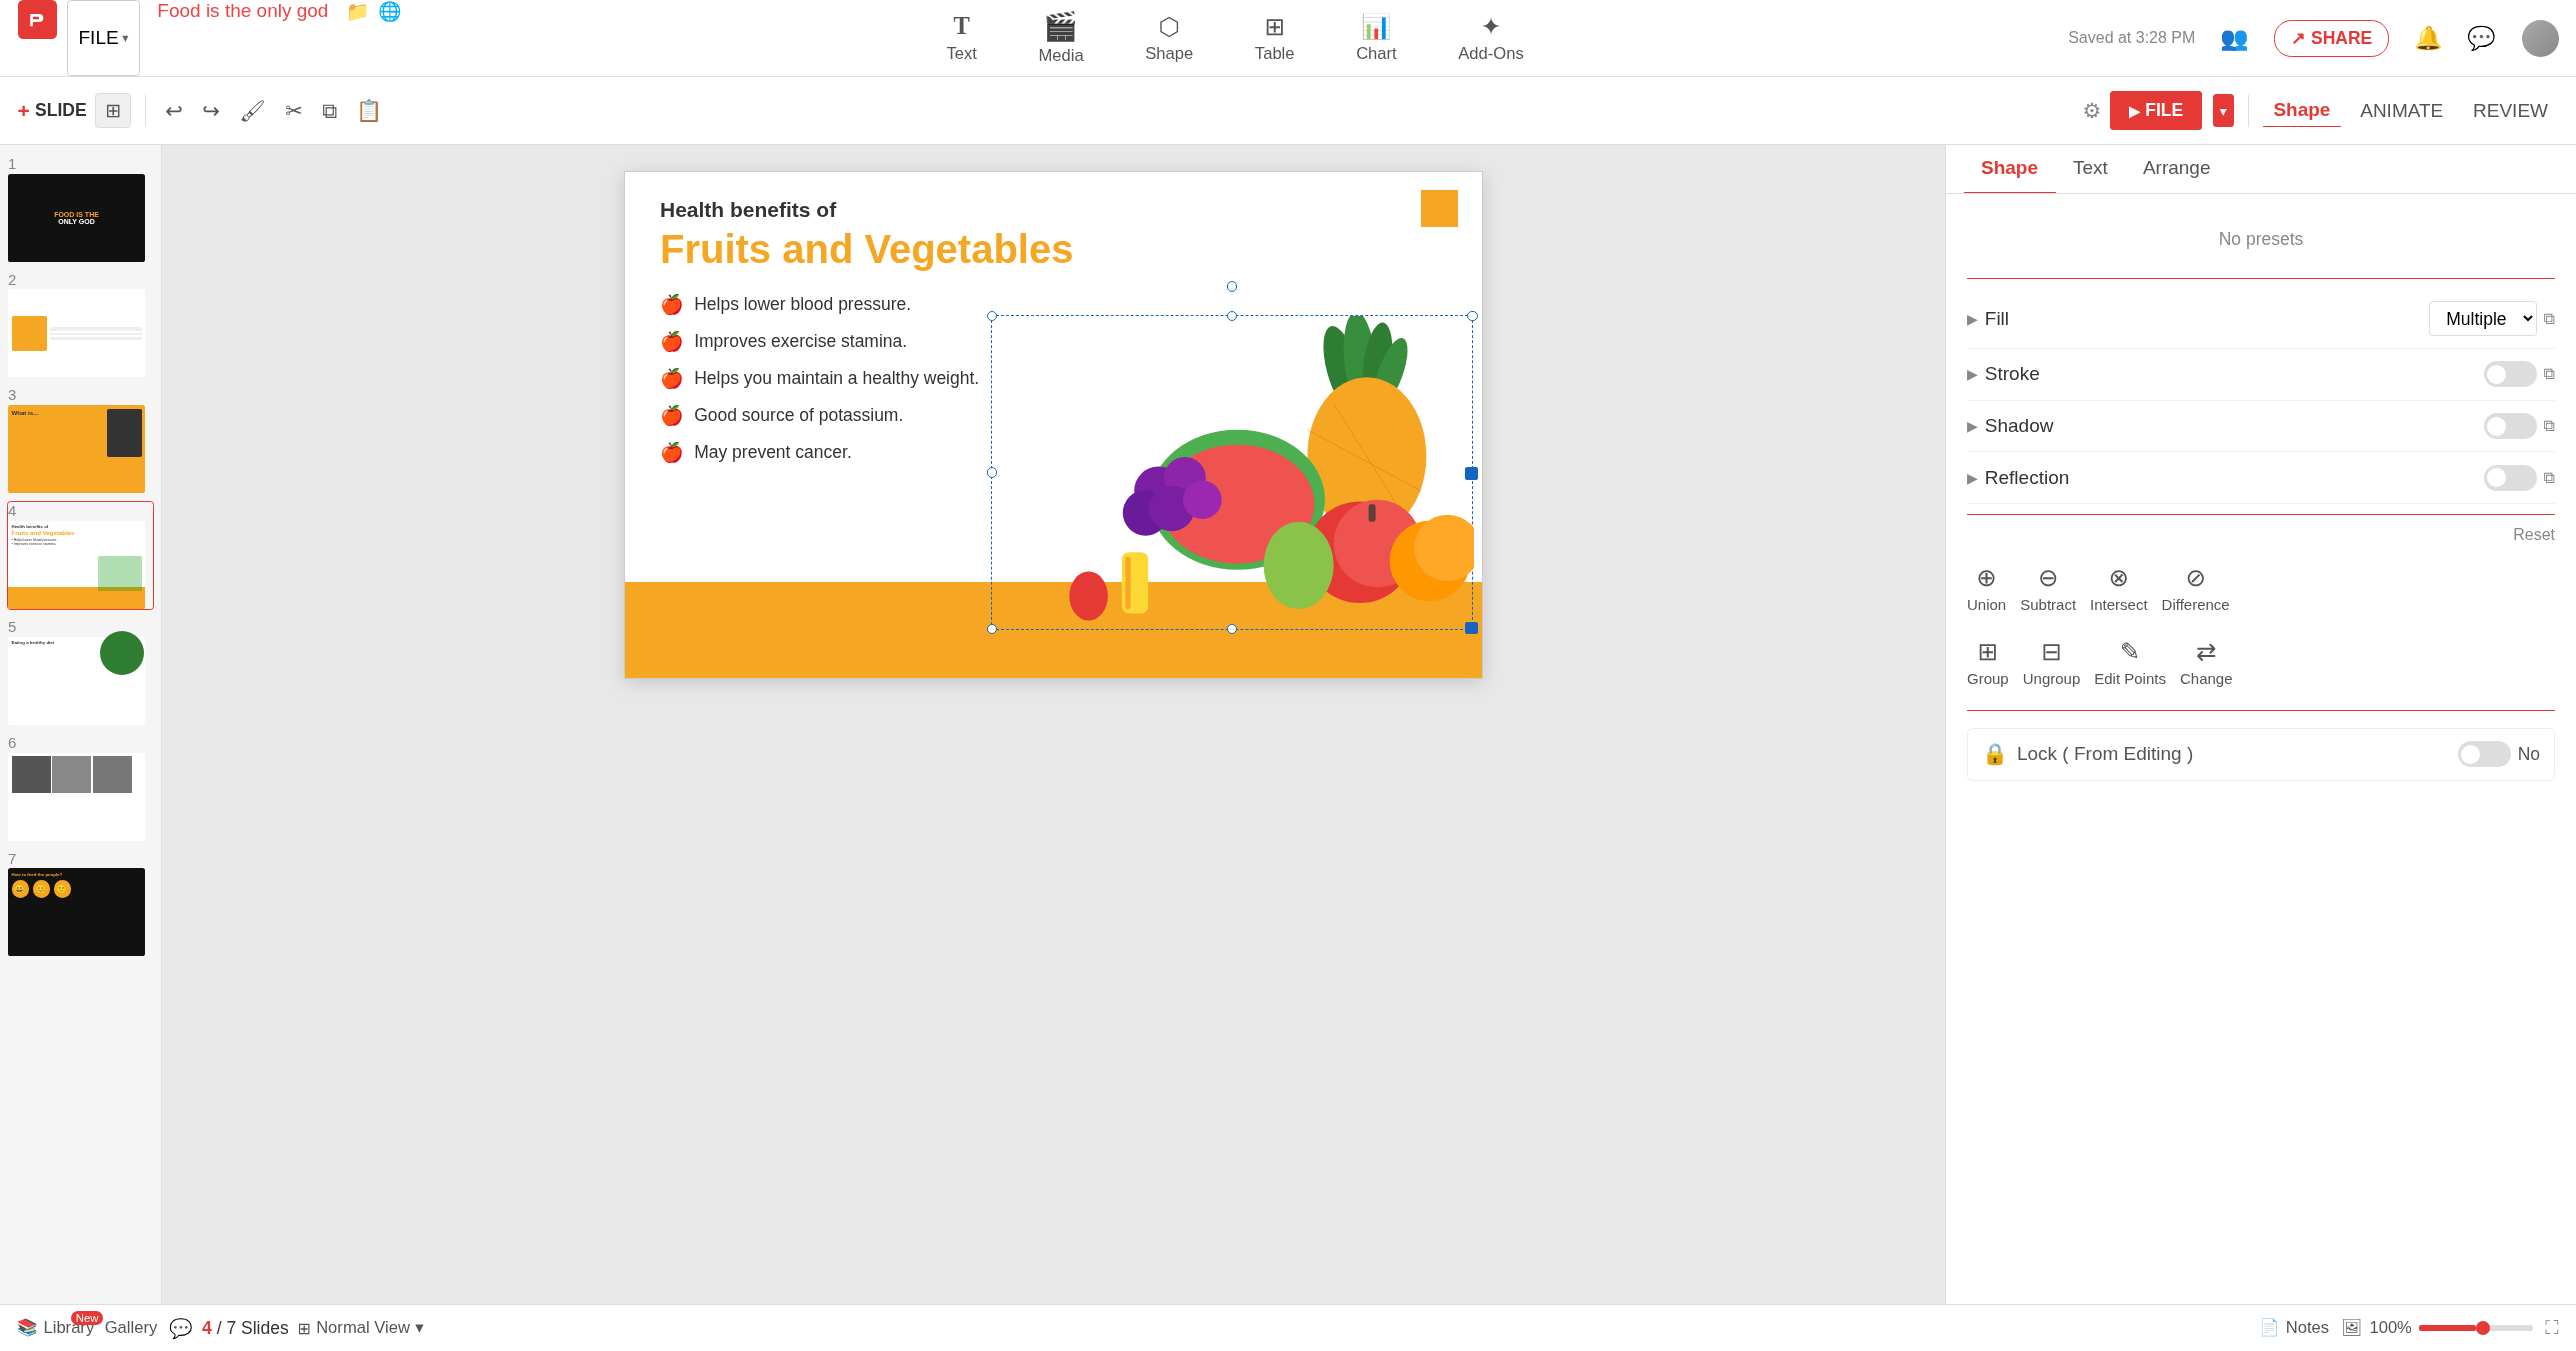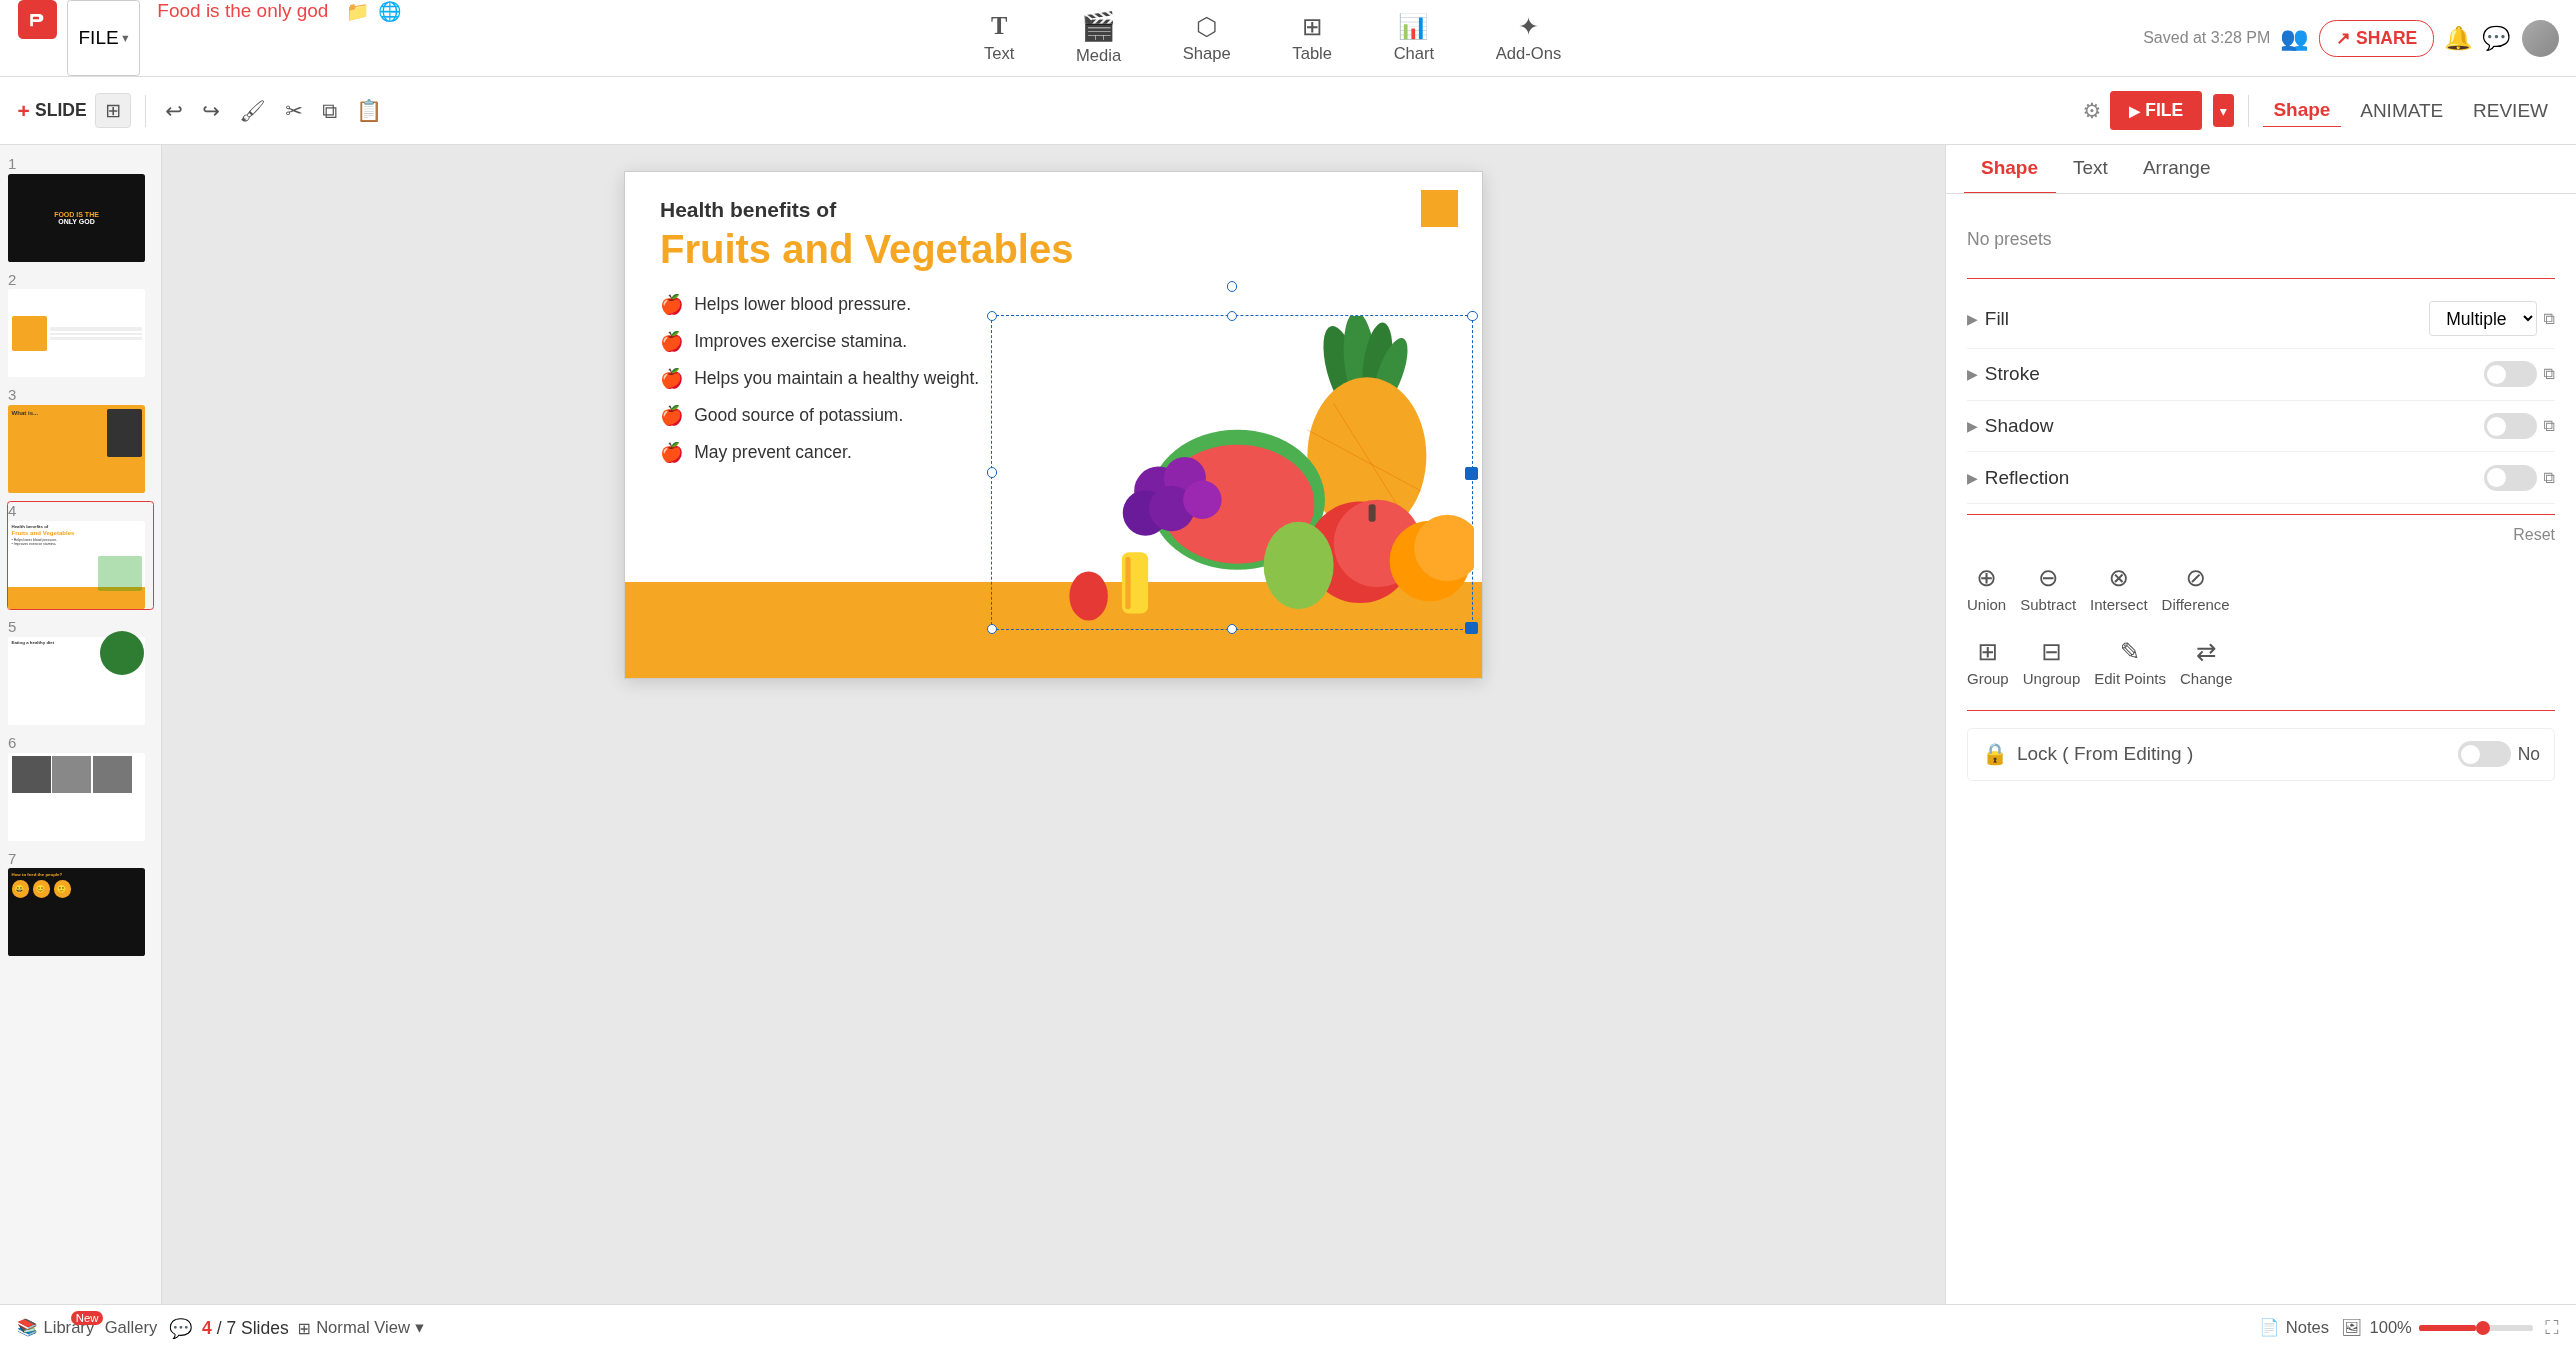--- a/index.html
+++ b/index.html
@@ -16,21 +16,21 @@
     .file-arrow { font-size: 12.3px; color: #666; }
     .doc-title { font-size: 19px; color: #ef4444; margin-left: 7px; }
     .doc-icons { display: flex; gap: 8.8px; margin-left: 7px; }
     .doc-icons span { font-size: 19px; color: #888; cursor: pointer; }
 
     .topbar-center { flex: 1; display: flex; justify-content: center; align-items: center; gap: 44px; }
     .tool-btn { display: flex; flex-direction: column; align-items: center; gap: 3.5px; cursor: pointer; padding: 5.3px 8.8px; border-radius: 5.3px; }
     .tool-btn .icon { font-size: 28px; color: #555; }
     .tool-btn .label { font-size: 16.6px; color: #555; }
 
-    .topbar-right { display: flex; align-items: center; gap: 10px; }
+    .topbar-right { display: flex; align-items: center; gap: 25px; }
     .saved-text { font-size: 16px; color: #888; }
     .collab-icon { font-size: 23px; color: #888; cursor: pointer; }
     .share-btn { display: flex; align-items: center; gap: 5.3px; background: #fff; border: 1.3px solid #e53935; border-radius: 17.5px; padding: 7px 16px; font-size: 17.5px; color: #e53935; cursor: pointer; font-weight: 600; }
     .avatar { width: 37px; height: 37px; border-radius: 50%; background: #aaa; overflow: hidden; }
     .bell-icon, .chat-icon { font-size: 23px; color: #888; cursor: pointer; }
 
     
     #secondbar {
       display: flex; align-items: center; background: #fff; height: 68px;
       border-bottom: 0.9px solid #ddd; padding: 0 17.5px; gap: 8.8px;
@@ -73,21 +73,21 @@
 
     .slide-bottom-bar { position: absolute; bottom: 0; left: 0; right: 0; height: 96px; background: #f5a623; }
 
     
     #right-panel { width: 631px; background: #fff; border-left: 0.9px solid #ddd; display: flex; flex-direction: column; }
     .panel-tabs { display: flex; border-bottom: 0.9px solid #ddd; padding: 0 17.5px; }
     .panel-tab-active { font-size: 19px; color: #e53935; font-weight: 600; padding: 12.3px 17.5px; border-bottom: 1.8px solid #e53935; cursor: pointer; }
     .panel-tab { font-size: 19px; color: #555; padding: 12.3px 17.5px; cursor: pointer; }
 
     .panel-body { padding: 17.5px 21px; overflow-y: auto; flex: 1; }
-    .no-presets { font-size: 17.5px; color: #888; padding: 17.5px 0; }
+    .no-presets { text-align: center; font-size: 17.5px; color: #888; padding: 17.5px 0; }
     .panel-divider { height: 0.9px; background: #e53935; margin: 10.5px 0; }
 
     .panel-row { display: flex; align-items: center; justify-content: space-between; padding: 12.3px 0; border-bottom: 0.9px solid #f0f0f0; }
     .panel-row-label { display: flex; align-items: center; gap: 7px; font-size: 19px; color: #333; }
     .chevron-icon { font-size: 14px; color: #888; }
     .toggle-off { background: #ddd; border: none; border-radius: 17.5px; width: 53px; height: 26px; cursor: pointer; position: relative; display: inline-block; }
     .toggle-off::after { content: ''; position: absolute; left: 3.5px; top: 3.5px; width: 19px; height: 19px; background: #fff; border-radius: 50%; }
     .fill-select { padding: 5.3px 12.3px; border: 0.9px solid #ddd; border-radius: 3.5px; font-size: 17.5px; background: #fff; cursor: pointer; }
     .copy-icon { font-size: 16px; color: #888; cursor: pointer; }
 

